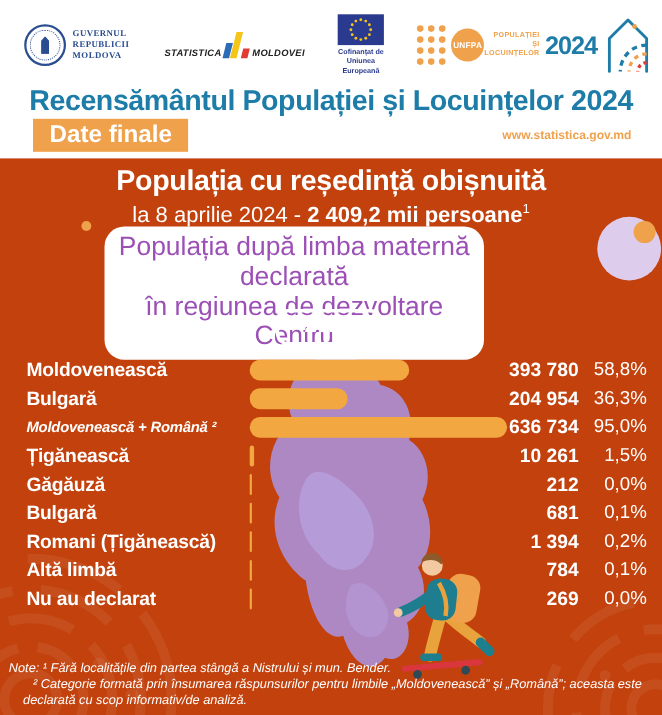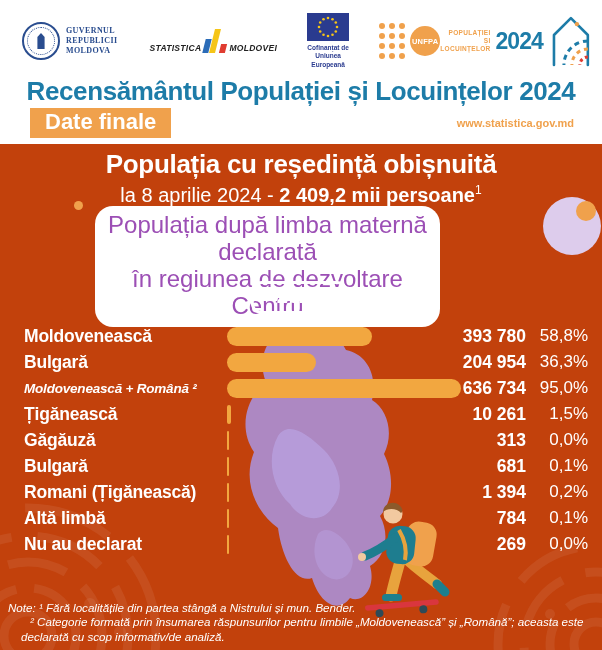--- a/index.html
+++ b/index.html
@@ -259,21 +259,21 @@
         <div class="val">10 261</div>
         <div class="pct">1,5%</div>
       </div>
 
 
       <div class="crow">
         <div class="lab">Găgăuză</div>
         <div class="barzone">
             <div class="bar" style="width: 2px;"></div>
           </div>
-        <div class="val">313</div>
+        <div class="val">212</div>
         <div class="pct">0,0%</div>
       </div>
 
       <div class="crow">
         <div class="lab">Bulgară</div>
         <div class="barzone">
             <div class="bar" style="width: 2px;"></div>
           </div>
         <div class="val">681</div>
         <div class="pct">0,1%</div>

